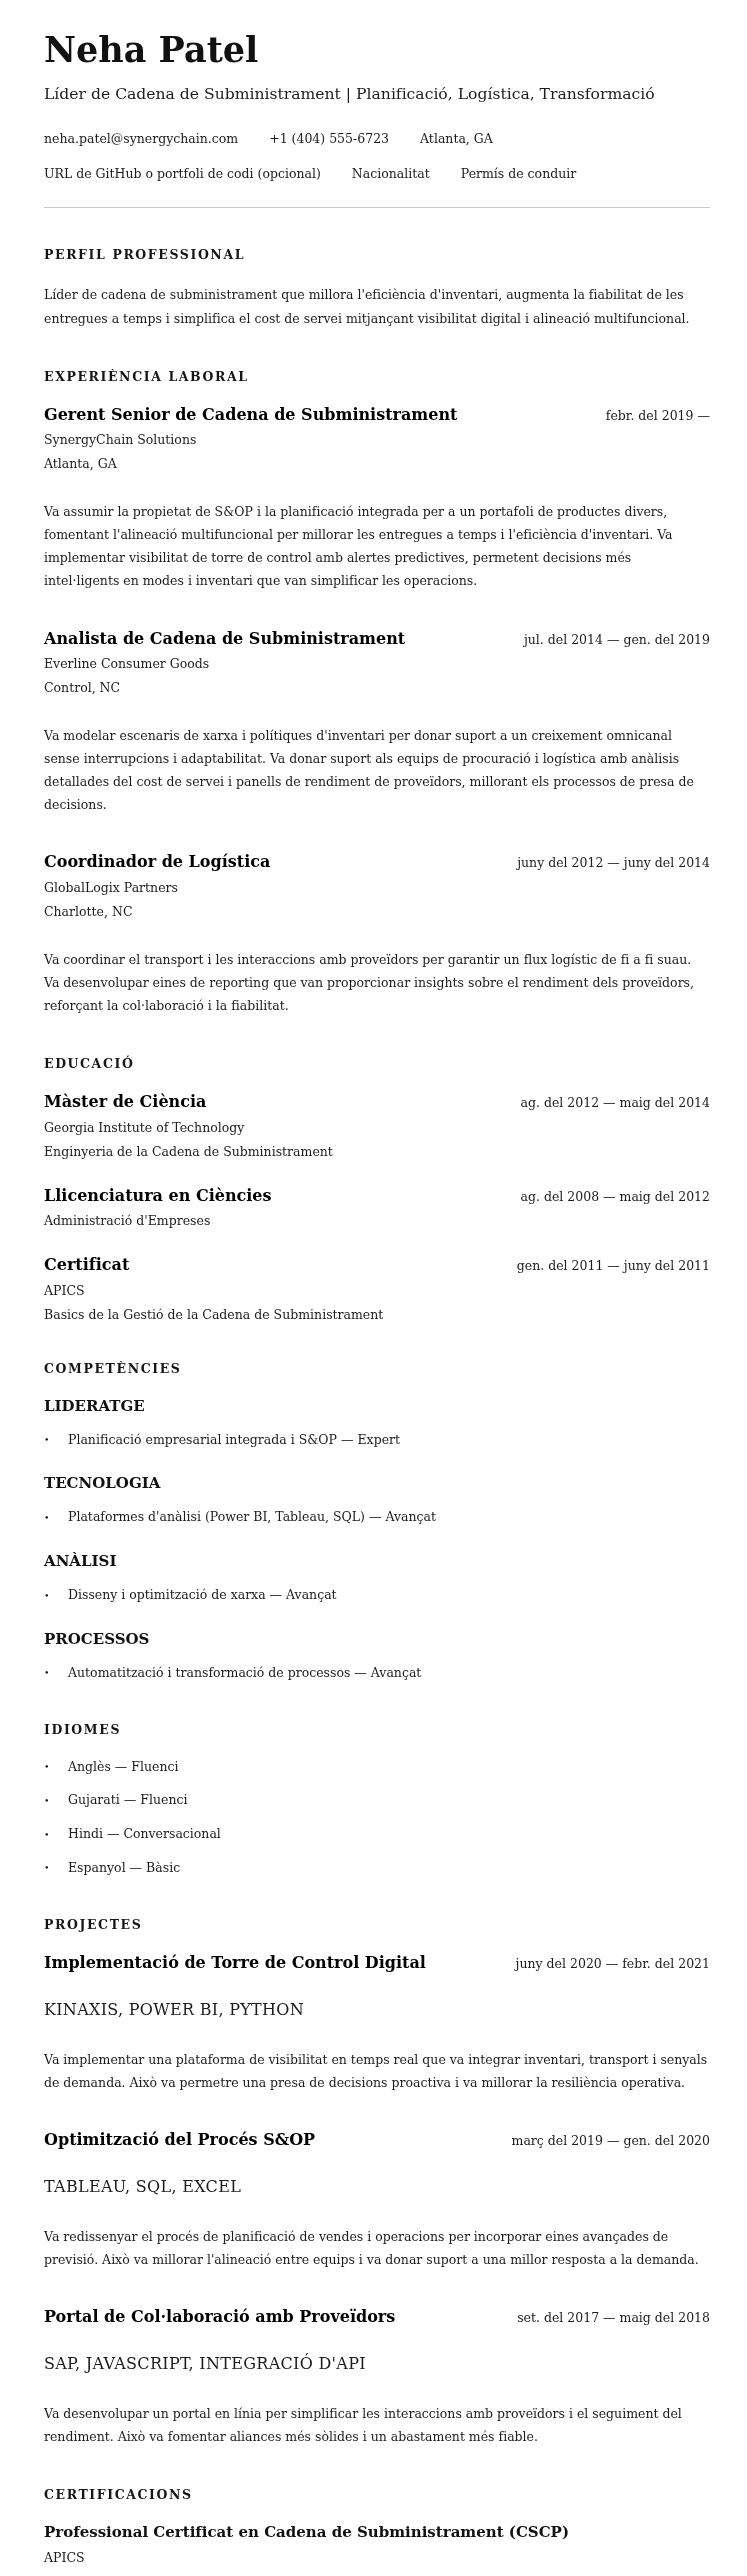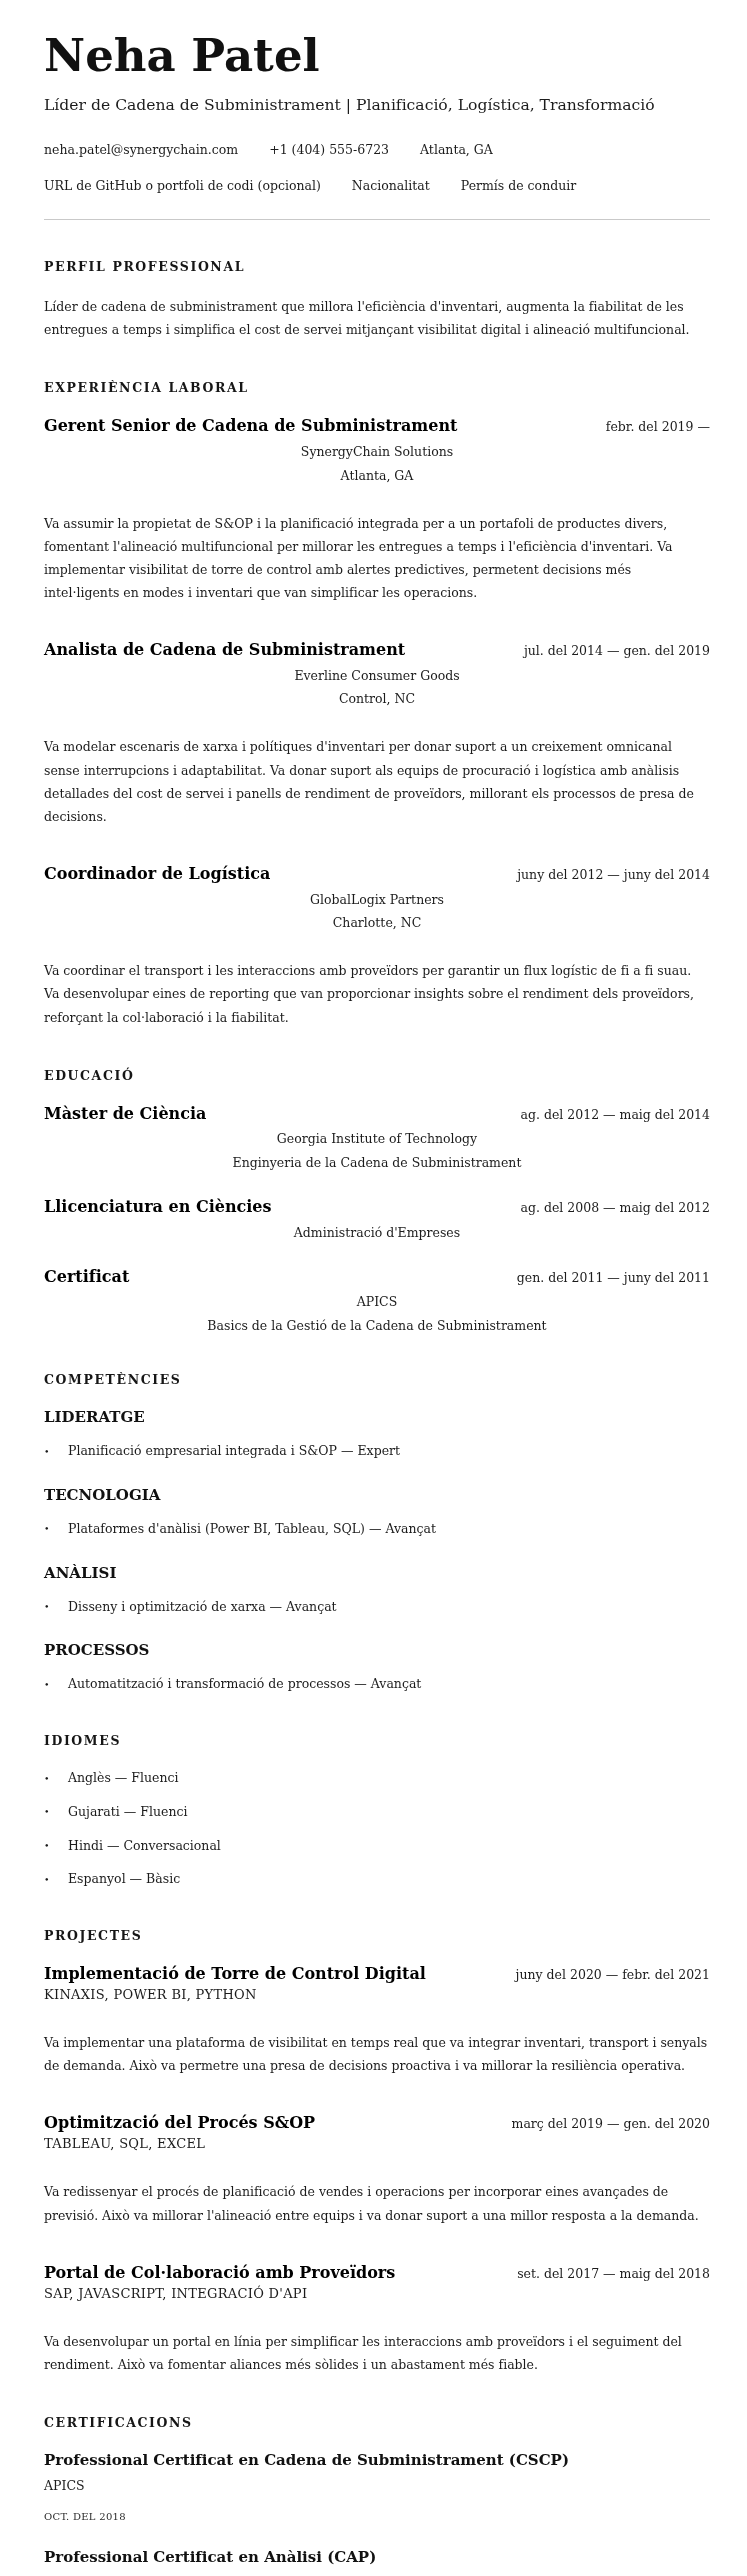--- a/index.html
+++ b/index.html
@@ -12,21 +12,21 @@
     color: #1c1c1c;
     -webkit-font-smoothing: antialiased;
   }
   .page {
     box-sizing: border-box;
     width: 747px;
     padding: 30px 37px 50px 44px;
   }
   
   .name {
-    font-size: 45px;
+    font-size: 35px;
     font-weight: bold;
     line-height: 1.15;
     margin: 0 0 13.7px 0;
     color: #111111;
   }
   .subtitle {
     font-size: 15.6px;
     line-height: 1.35;
     margin: 0 0 26px 0;
   }
@@ -71,26 +71,25 @@
     color: #000000;
   }
   .entry-date {
     font-size: 12.5px;
     white-space: nowrap;
     margin-left: 18.7px;
   }
   .entry-sub {
     font-size: 12.5px;
     margin-top: 8.7px;
-    text-align: center;
   }
   .entry-tags {
-    font-size: 13px;
+    font-size: 16px;
     letter-spacing: 0.3px;
-    margin-top: 4px;
+    margin-top: 28px;
   }
   .entry-desc {
     font-size: 12.5px;
     line-height: 1.85;
     margin-top: 29px;
   }
   
   .edu-entry { margin-bottom: 27px; }
   .edu-entry:last-child { margin-bottom: 0; }
   

